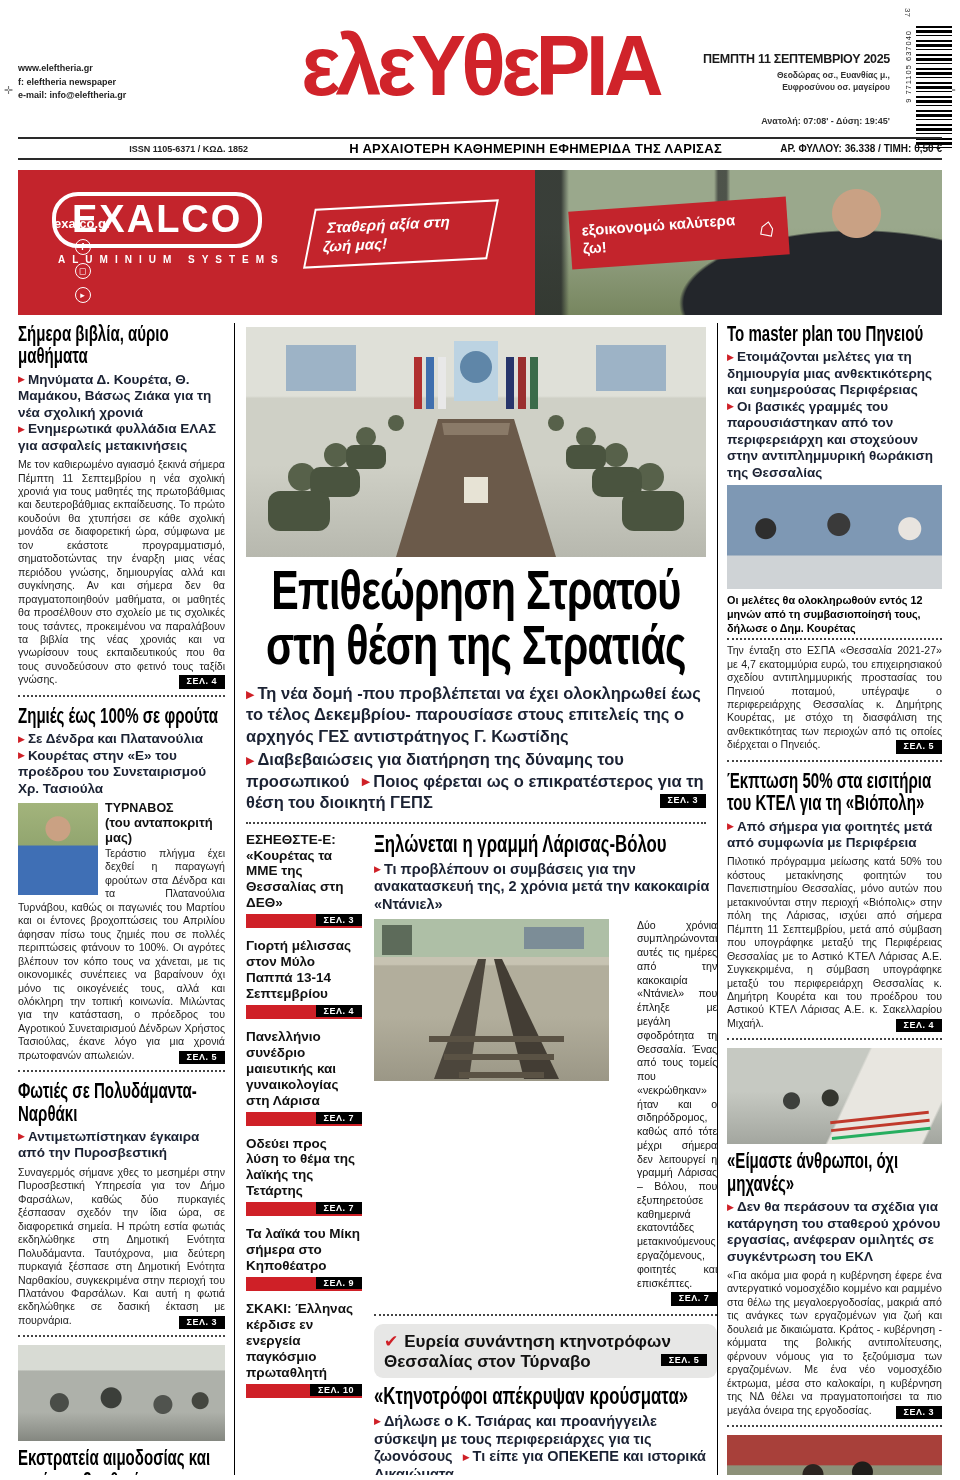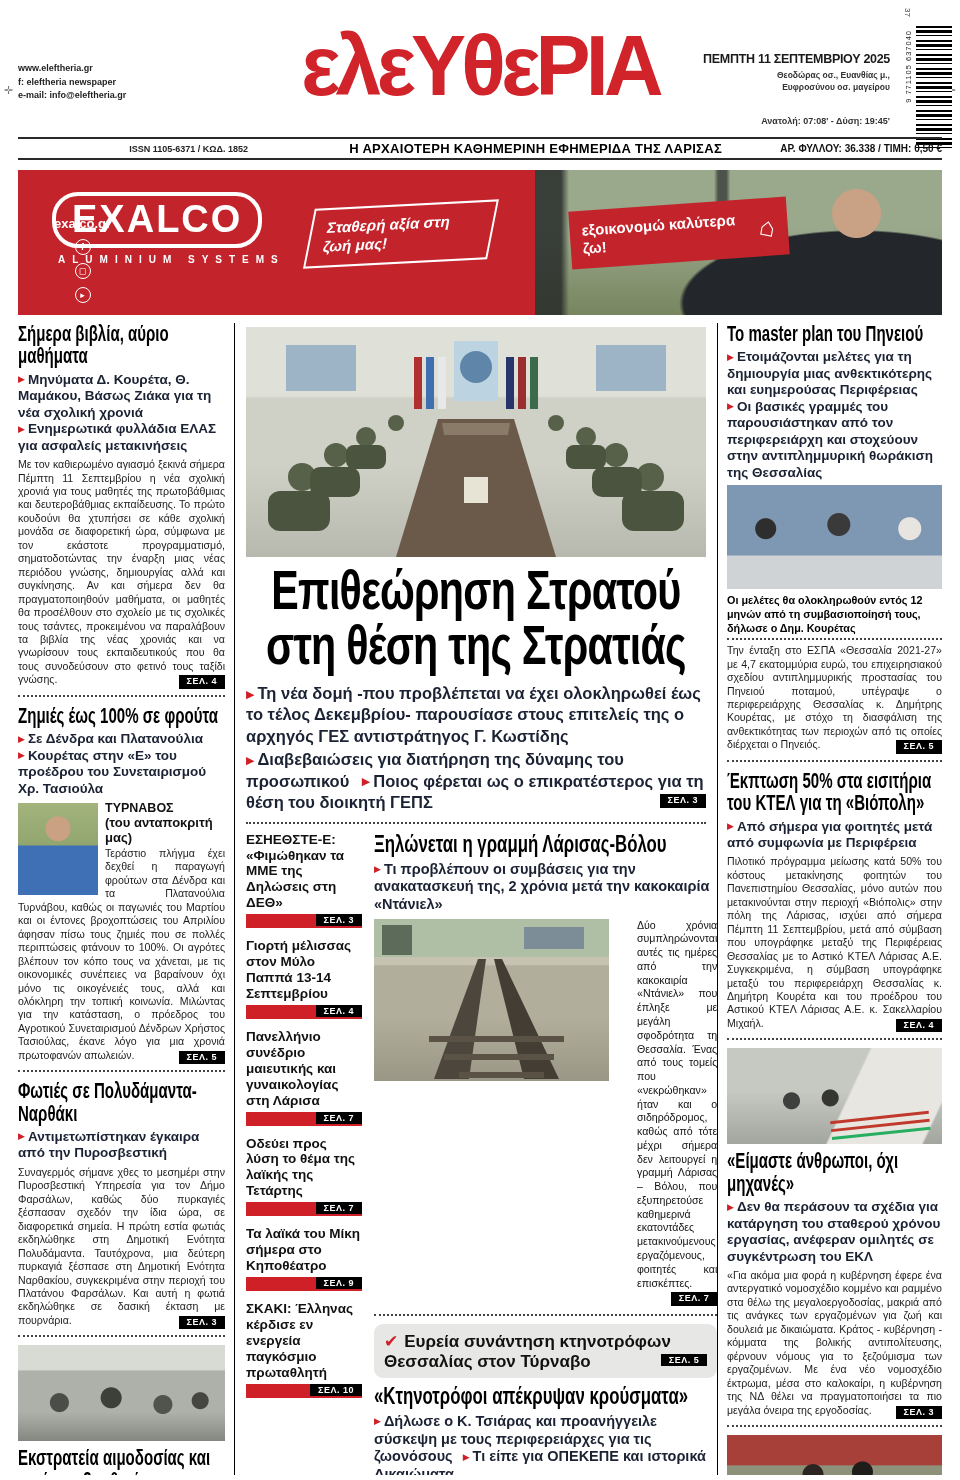--- a/index.html
+++ b/index.html
@@ -273,21 +273,21 @@
         <span class="tri">▶</span><span>Διαβεβαιώσεις για διατήρηση της δύναμης του προσωπικού</span>
         <span class="tri" style="margin-left:8px;">▶</span><span>Ποιος φέρεται ως ο επικρατέστερος για τη θέση του διοικητή ΓΕΠΣ</span>
         <span class="sel">ΣΕΛ. 3</span>
       </div>
       <hr class="dot">
 
       <div class="c-lower">
 
         <div class="briefs">
           <div class="brief">
-            <div class="brief-text">ΕΣΗΕΘΣΤΕ-Ε: «Φιμώθηκαν τα ΜΜΕ της Δηλώσεις στη ΔΕΘ»</div>
+            <div class="brief-text">ΕΣΗΕΘΣΤΕ-Ε: «Κουρέτας τα ΜΜΕ της Θεσσαλίας στη ΔΕΘ»</div>
             <div class="brief-bar">
                 <span class="sel">ΣΕΛ. 3</span>
               </div>
           </div>
           <div class="brief">
             <div class="brief-text">Γιορτή μέλισσας στον Μύλο Παππά 13-14 Σεπτεμβρίου</div>
             <div class="brief-bar">
                 <span class="sel">ΣΕΛ. 4</span>
               </div>
           </div>

